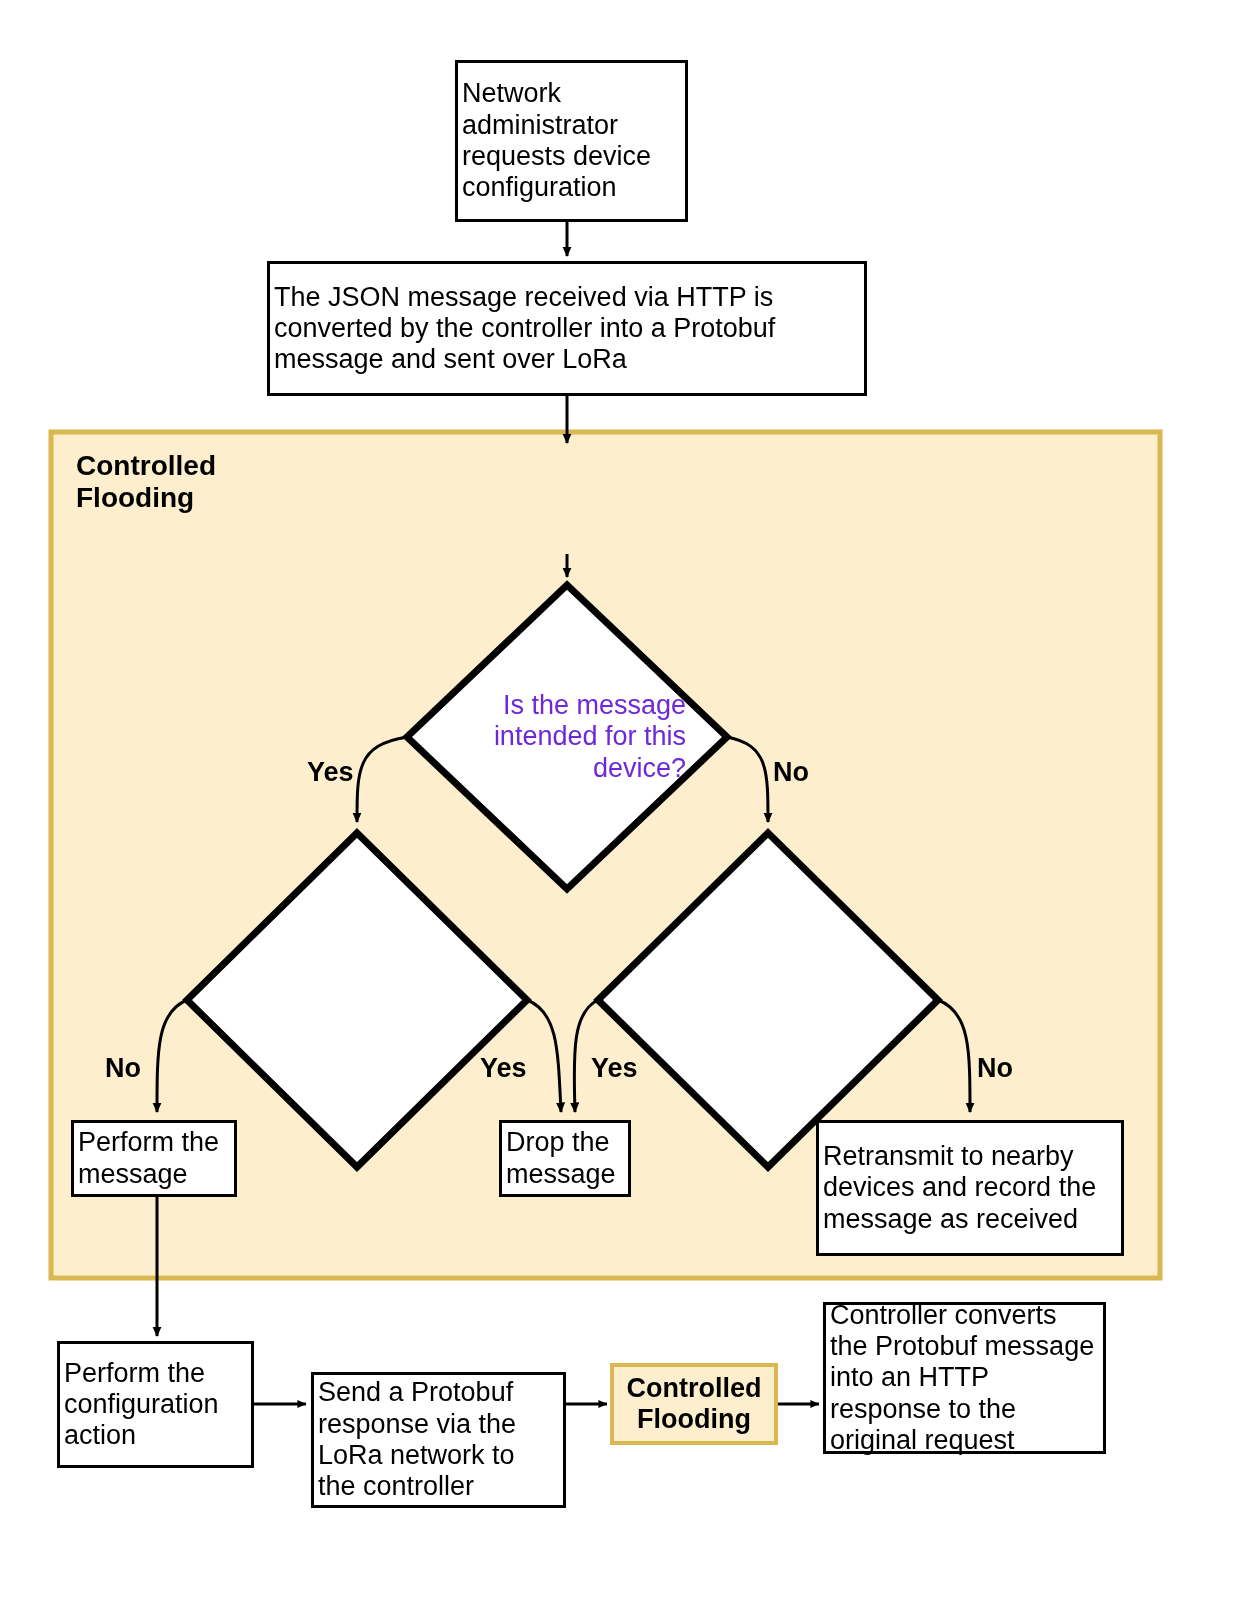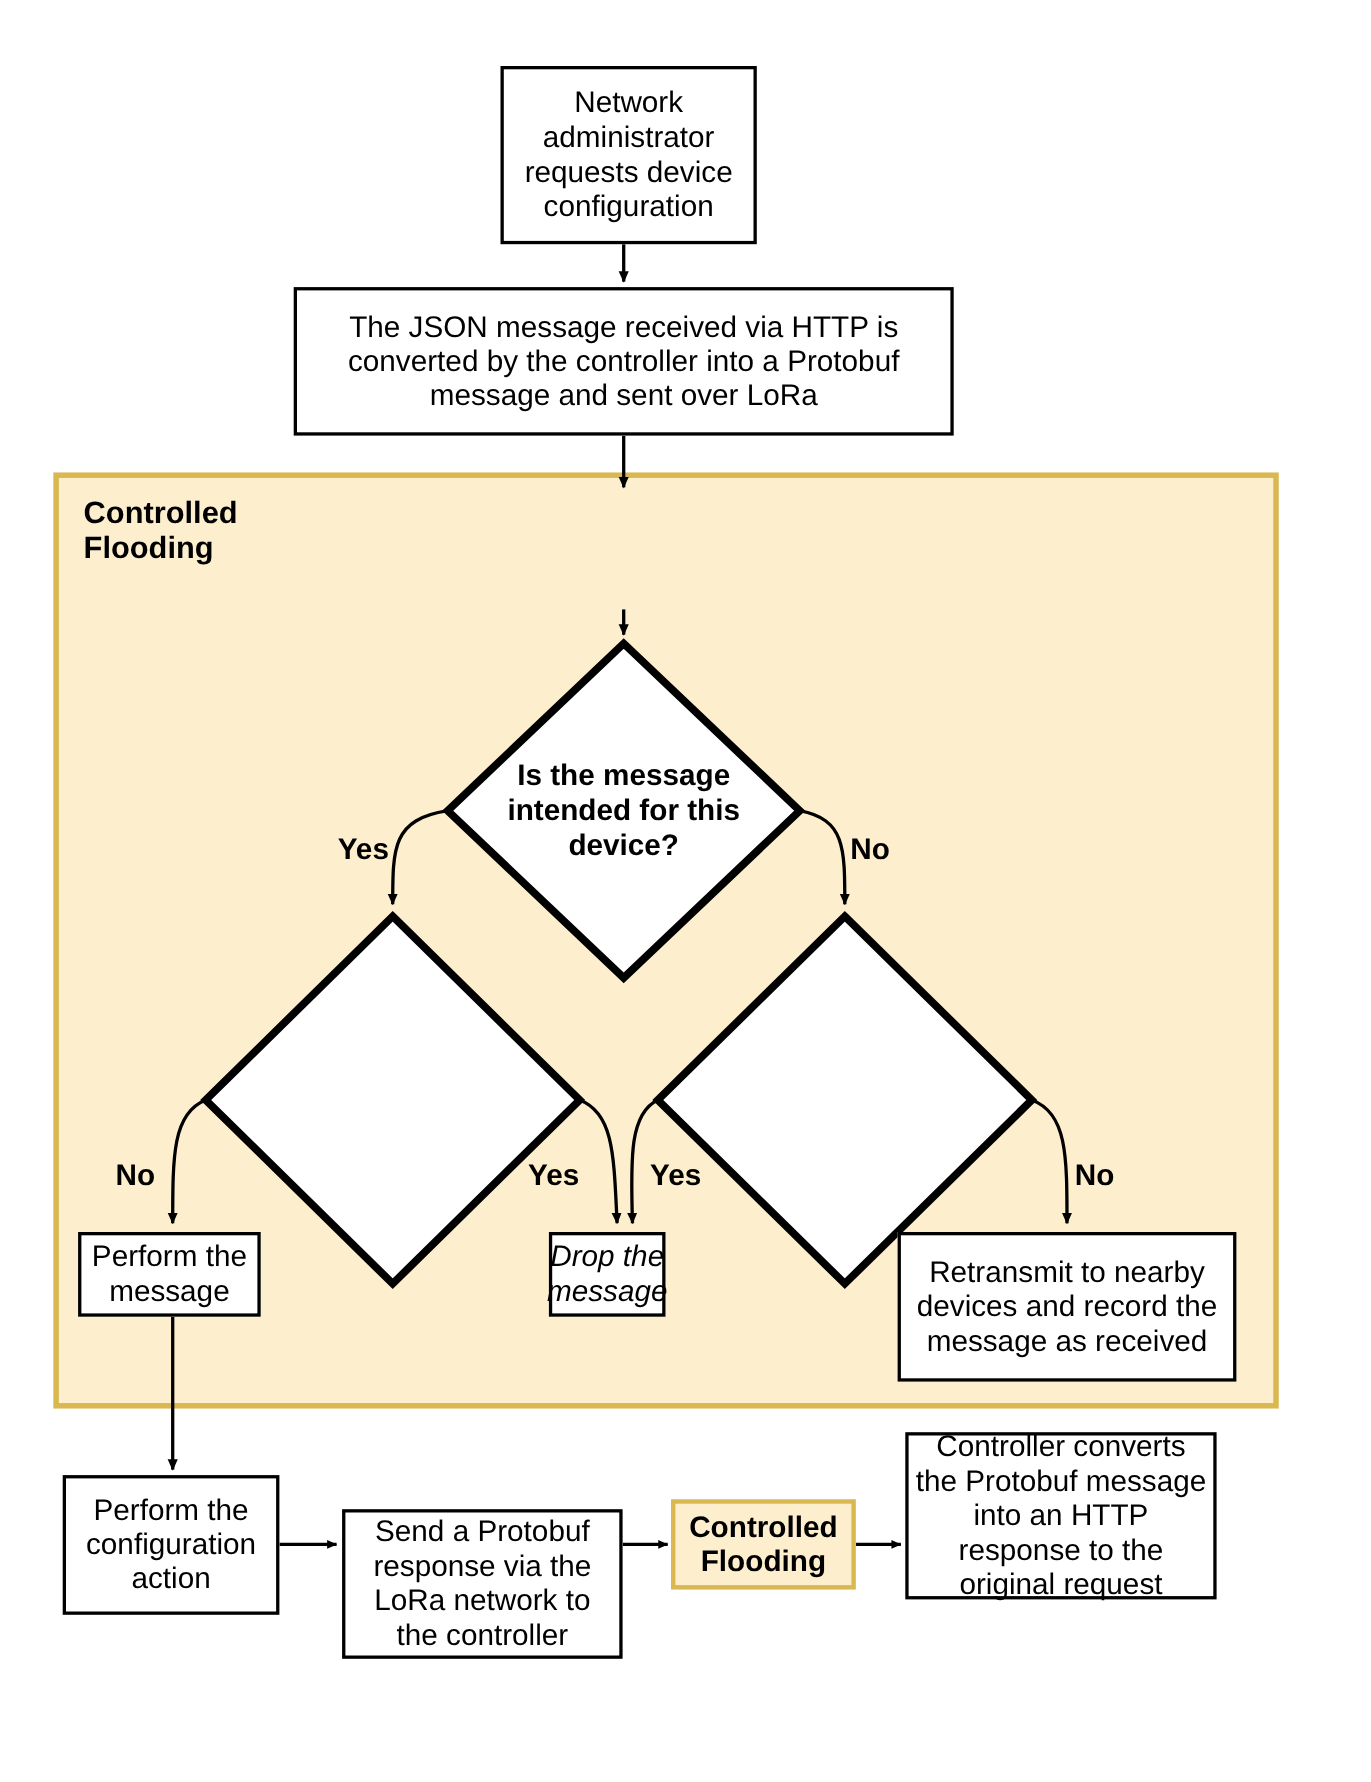--- a/index.html
+++ b/index.html
@@ -4,25 +4,25 @@
 <style>
   html,body{margin:0;padding:0;background:#ffffff;}
   body{
     font-family:"Liberation Sans", sans-serif;
     width:1246px;height:1620px;position:relative;overflow:hidden;
   }
   #stage{position:absolute;left:0;top:0;width:1246px;height:1620px;}
   svg{position:absolute;left:0;top:0;width:1246px;height:1620px;}
 
   .node{position:absolute;box-sizing:border-box;display:flex;align-items:center;
-        justify-content:center;text-align:center;background:#ffffff;
+        justify-content:center;text-align:left;background:#ffffff;
         border:3px solid #000000;color:#000000;line-height:1.16;}
   .node span{display:block;padding:0 4px;}
   .diamond-label{position:absolute;display:flex;align-items:center;justify-content:center;
-        text-align:center;color:#000000;line-height:1.16;pointer-events:none;font-weight:bold;}
+        text-align:right;color:#6d28d9;line-height:1.16;pointer-events:none;}
   .edge-label{position:absolute;font-weight:bold;color:#000;white-space:nowrap;}
   .group-title{position:absolute;font-weight:bold;color:#000;line-height:1.15;text-align:left;}
   .cf-box{position:absolute;box-sizing:border-box;display:flex;align-items:center;
         justify-content:center;text-align:center;font-weight:bold;line-height:1.15;}
 </style>
 </head>
 <body>
 
 <div id="stage">
 
@@ -88,21 +88,21 @@
   <div class="diamond-label" style="left:448px;top:684px;width:238px;height:106px;font-size:27px;">
     <span>Is the message intended for this device?</span>
   </div>
 
 
 
   <div class="node" style="left:71px;top:1120px;width:166px;height:77px;font-size:27px;">
     <span>Perform the message</span>
   </div>
 
-  <div class="node" style="left:499px;top:1120px;width:106px;height:77px;font-size:27px;font-style:italic;">
+  <div class="node" style="left:499px;top:1120px;width:132px;height:77px;font-size:27px;">
     <span>Drop the message</span>
   </div>
 
   <div class="node" style="left:816px;top:1120px;width:308px;height:136px;font-size:27px;">
     <span>Retransmit to nearby devices and record the message as received</span>
   </div>
 
   <div class="node" style="left:57px;top:1341px;width:197px;height:127px;font-size:27px;">
     <span>Perform the configuration action</span>
   </div>

